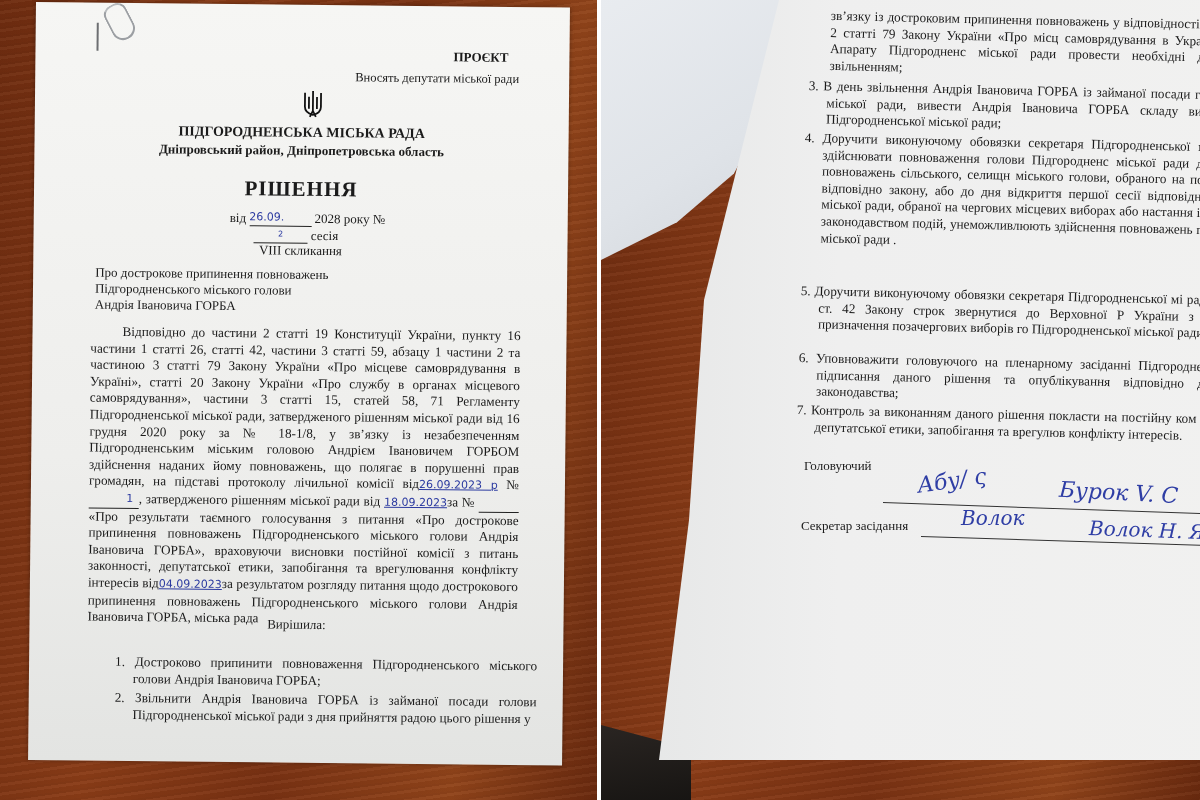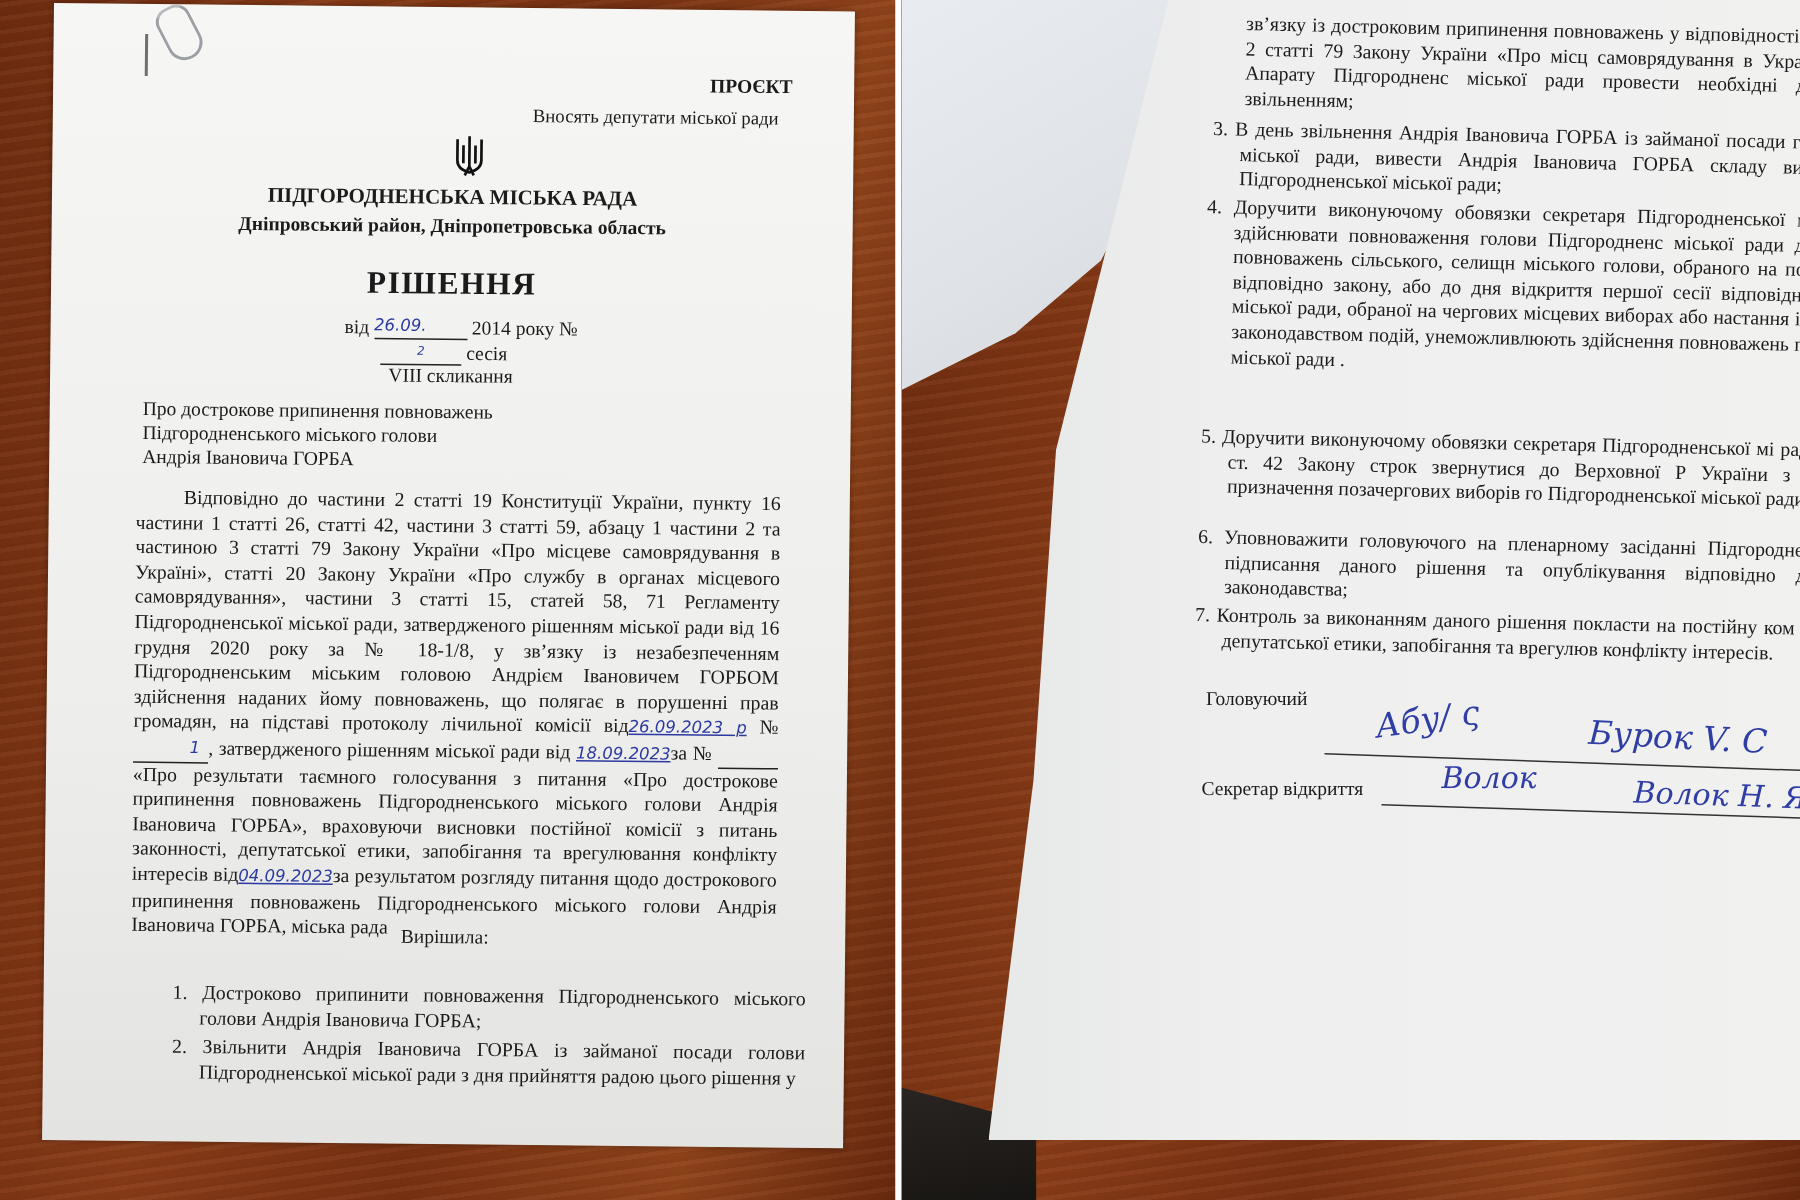--- a/index.html
+++ b/index.html
@@ -34,21 +34,21 @@
     transform: rotate(-28deg); border-top-color: #b7babd;
   }
   .staple {
     position: absolute; left: 61px; top: 20px; width: 2px; height: 28px;
     background: #6d6f72;
   }
   .center { text-align: center; }
   .t { position: absolute; white-space: nowrap; font-size: 13px; line-height: 16px; }
   .justify { position: absolute; font-size: 13.2px; line-height: 16.6px; text-align: justify; }
   .bold { font-weight: bold; }
-  .hand { color: #2b3aa0; font-family: "DejaVu Sans", sans-serif; font-style: italic; font-size: 11px; }
+  .hand { color: #2b3aa0; font-family: "DejaVu Sans", sans-serif; font-size: 11px; }
   .blank { display: inline-block; border-bottom: 1px solid #222; vertical-align: bottom; }
 
   
   #paper-right-curl {
     position: absolute; left: 0; top: -10px; width: 190px; height: 270px;
     background: linear-gradient(150deg, #e9ecf0 0%, #dfe3e8 60%, #d3d7dc 100%);
     clip-path: polygon(0 0, 100% 0, 92% 38%, 70% 68%, 40% 86%, 0 100%);
   }
   #paper-right {
     left: 58px; top: -20px; width: 600px; height: 800px;
@@ -66,37 +66,37 @@
   ol { margin: 0; padding: 0; list-style: none; }
 </style>
 </head>
 <body>
 
 <div id="photo-left" class="photo wood">
   <div id="paper-left" class="paper">
     <div class="staple"></div>
     <div class="clip"></div>
 
-    <div class="t bold" style="left:438px; top:43px;">ПРОЄКТ</div>
+    <div class="t bold" style="left:418px; top:43px;">ПРОЄКТ</div>
     <div class="t" style="left:320px; top:64px; font-size:12.5px;">Вносять депутати міської ради</div>
 
     <div style="position:absolute; left:267px; top:84px; width:22px; height:30px;">
       <svg width="22" height="30" viewBox="0 0 22 30">
         <path d="M11 2 L11 22 M3 4 L3 18 Q3 24 11 26 Q19 24 19 18 L19 4 M7 8 L7 20 M15 8 L15 20 M11 22 L8 28 M11 22 L14 28" stroke="#111" stroke-width="1.8" fill="none"></path>
       </svg>
     </div>
 
     <div class="t bold center" style="left:0; width:534px; top:120px; font-size:14px;">ПІДГОРОДНЕНСЬКА МІСЬКА РАДА</div>
     <div class="t bold center" style="left:0; width:534px; top:138px; font-size:13px;">Дніпровський район, Дніпропетровська область</div>
     <div class="t bold center" style="left:0; width:534px; top:172px; font-size:21px; line-height:24px; letter-spacing:1px;">РІШЕННЯ</div>
 
     <div class="t" style="left:196px; top:205px;">
       <span>від</span>
       <span class="blank hand" style="width:62px;">26.09.</span>
-      <span>2014 року №</span>
+      <span>2028 року №</span>
     </div>
     <div class="t" style="left:220px; top:222px;">
       <span class="blank hand center" style="width:54px; font-size:8px;">2</span>
       <span>сесія</span>
     </div>
     <div class="t center" style="left:0; width:534px; top:238px;">VIII скликання</div>
 
     <div class="t" style="left:62px; top:262px;">Про дострокове припинення повноважень</div>
     <div class="t" style="left:62px; top:278px;">Підгородненського міського голови</div>
     <div class="t" style="left:62px; top:294px;">Андрія Івановича ГОРБА</div>
@@ -153,18 +153,18 @@
         <span>7.</span>
         <span>Контроль за виконанням даного рішення покласти на постійну ком з питань законності, депутатської етики, запобігання та врегулюв конфлікту інтересів.</span>
       </li>
     </ol>
 
     <div class="t" style="left:145px; top:478px;">Головуючий</div>
     <div class="sig-line" style="left:224px; top:522px; width:420px; transform:rotate(2deg); transform-origin:left;"></div>
     <div class="sig" style="left:258px; top:488px; font-size:22px; transform:rotate(-8deg);">Абу/ ς</div>
     <div class="sig" style="left:400px; top:500px; font-size:22px; transform:rotate(3deg);">Бурок V. С</div>
 
-    <div class="t" style="left:142px; top:538px;">Секретар відкриття</div>
+    <div class="t" style="left:142px; top:538px;">Секретар засідання</div>
     <div class="sig-line" style="left:262px; top:556px; width:380px; transform:rotate(1.8deg); transform-origin:left;"></div>
     <div class="sig" style="left:302px; top:526px; font-size:20px;">Волок</div>
     <div class="sig" style="left:430px; top:538px; font-size:20px; transform:rotate(2deg);">Волок Н. Я</div>
   </div>
 </div>
 
 </body></html>

